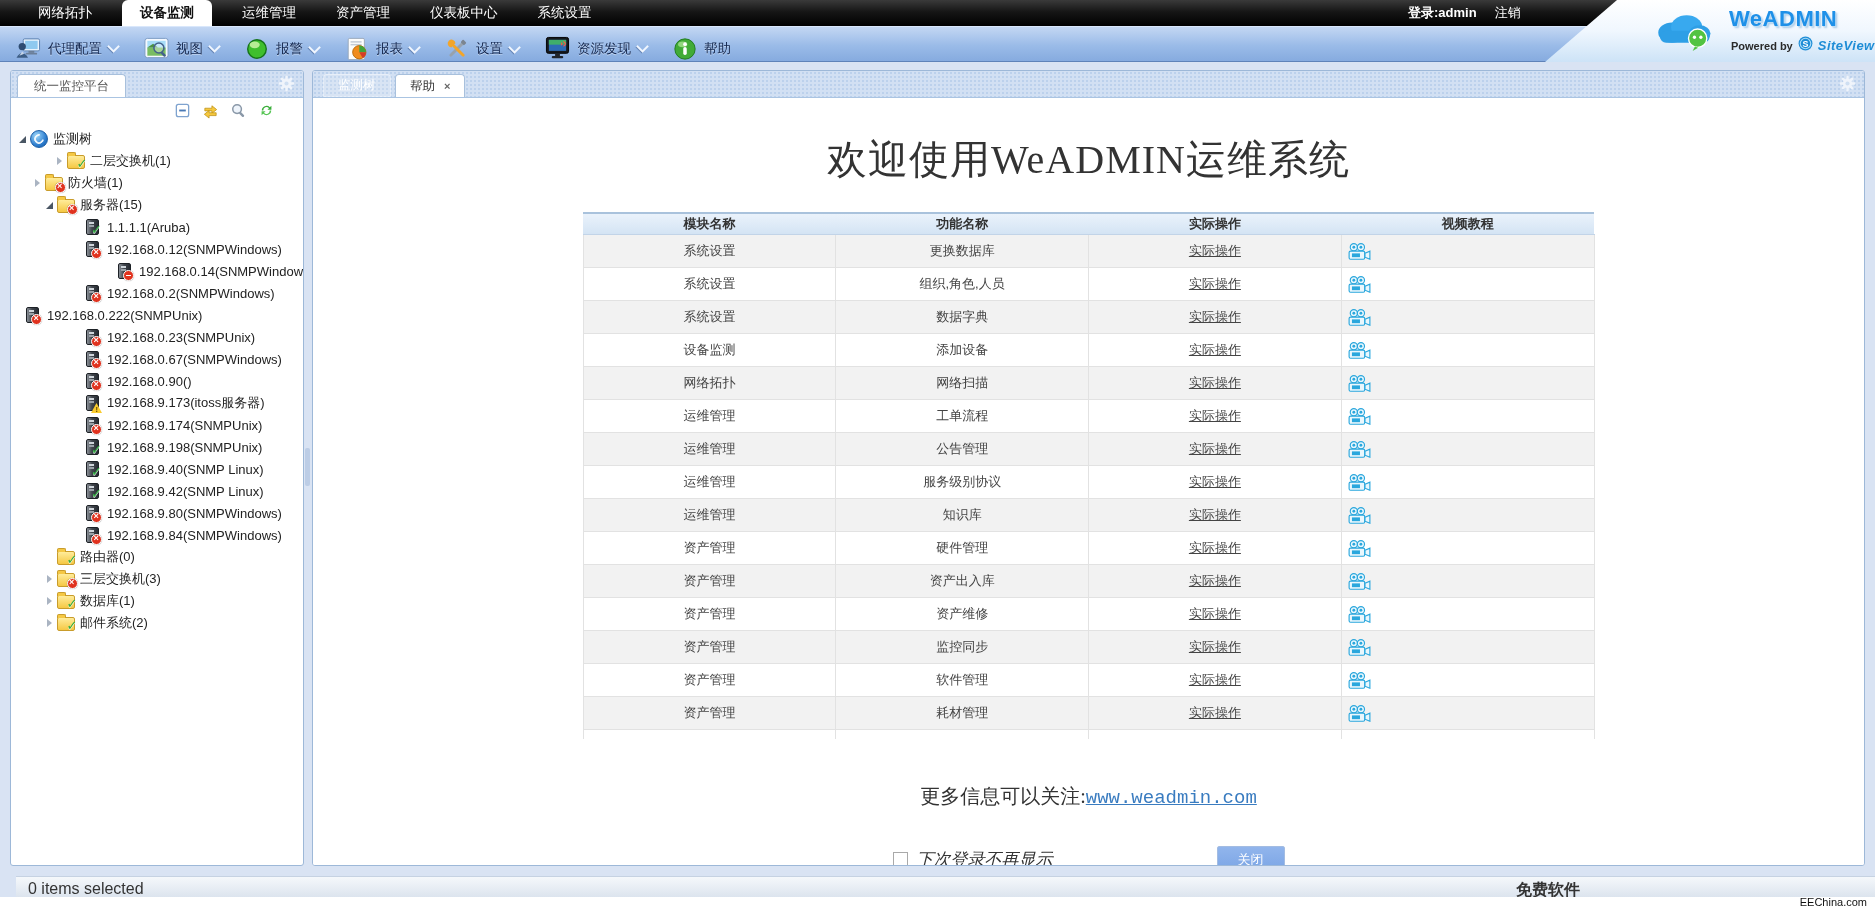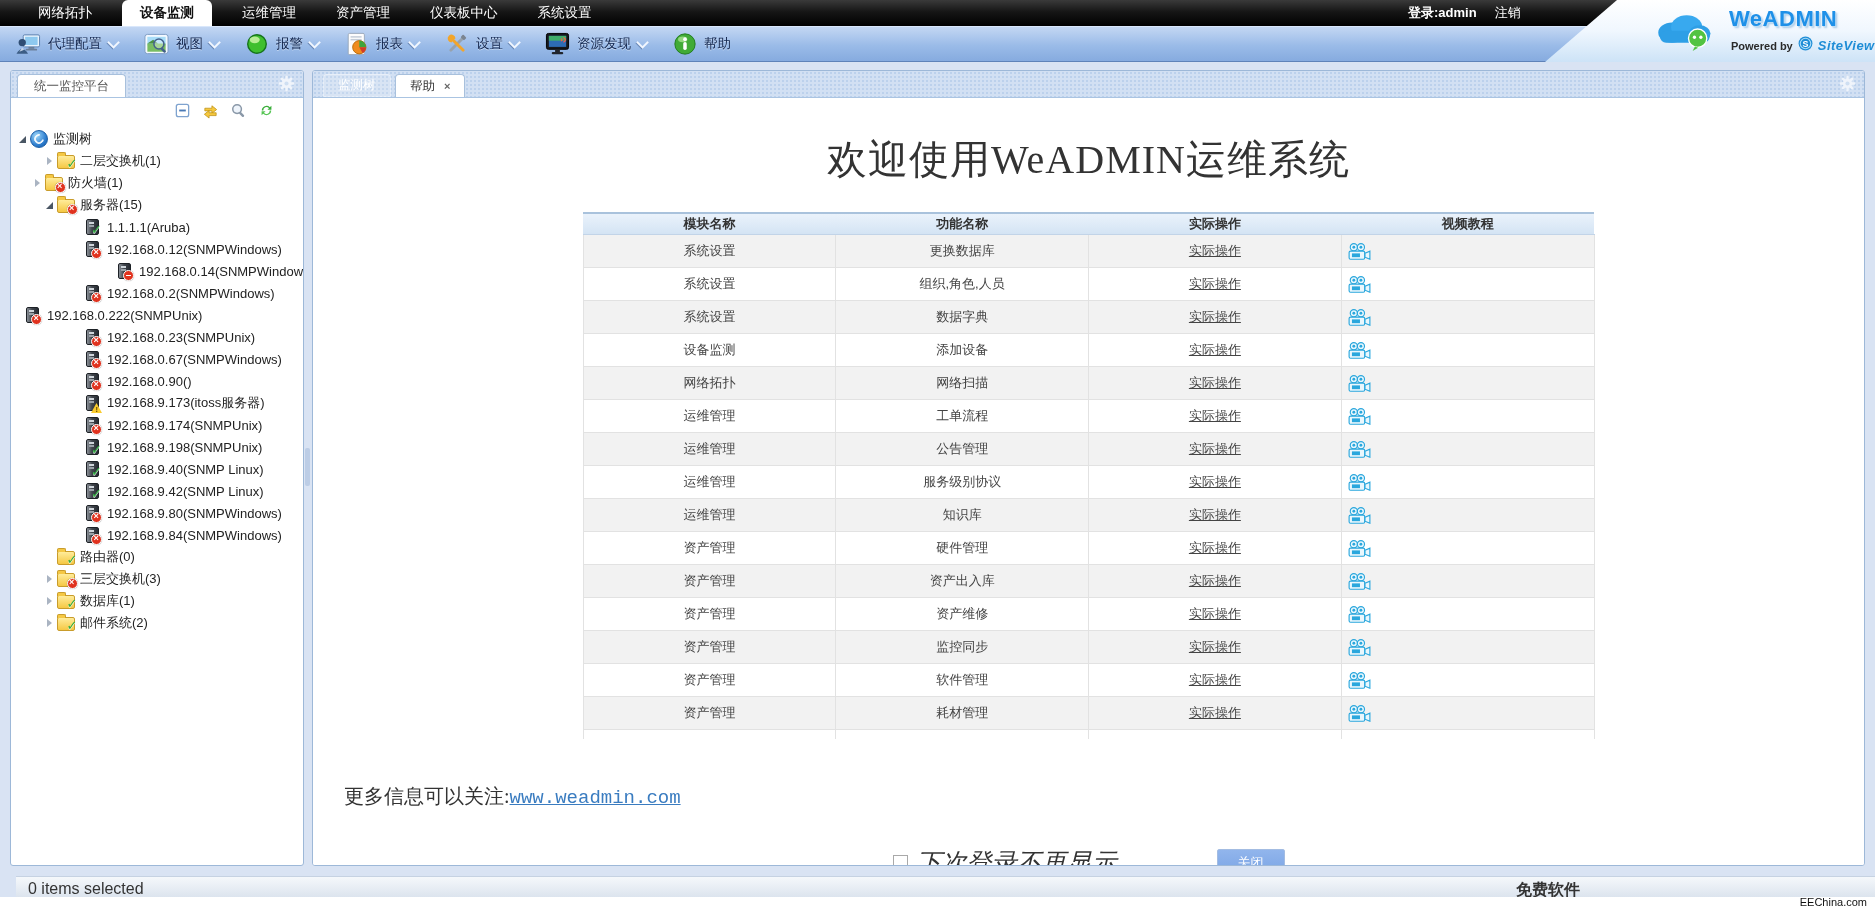--- a/index.html
+++ b/index.html
@@ -12,21 +12,21 @@
   .menu-items{display:flex;align-items:stretch;padding-left:18px;}
   .menu-item{color:#fff;font-size:13.5px;display:flex;align-items:center;margin:0 20px;cursor:pointer;white-space:nowrap;}
   .menu-item.active{background:#fff;color:#111;font-weight:bold;border-radius:6px 6px 0 0;padding:0 18px;margin:0 10px;}
   .login-area{position:absolute;left:1408px;top:0;height:26px;display:flex;align-items:center;gap:18px;color:#fff;font-size:13px;}
   .login-label{font-weight:bold;}
   .logout-link{cursor:pointer;}
 
   
   .toolbar{position:absolute;top:26px;left:0;right:0;height:36px;
     background:linear-gradient(#c3d7f3,#9abbe8 55%,#86abdf);border-bottom:1px solid #5f83b9;border-top:1px solid #d9e7fb;
-    display:flex;align-items:center;gap:26px;padding-left:16px;box-sizing:border-box;z-index:4;}
+    display:flex;align-items:flex-end;gap:26px;padding-left:16px;box-sizing:border-box;z-index:4;}
   .tb-item{display:flex;align-items:center;gap:7px;cursor:pointer;}
   .tb-icon{display:flex;align-items:center;}
   .tb-label{font-size:13.5px;color:#12254d;text-shadow:0 1px 0 rgba(255,255,255,.45);white-space:nowrap;}
   .tb-caret{width:7px;height:7px;border-right:2px solid #f2f7ff;border-bottom:2px solid #f2f7ff;
     transform:rotate(45deg);margin-top:-4px;filter:drop-shadow(0 1px 0 rgba(30,60,110,.4));}
 
   
   .logo-panel{position:absolute;top:0;right:0;width:330px;height:62px;z-index:30;
     background:linear-gradient(180deg,#ffffff 0%,#f0f7fe 50%,#cde3f7 100%);
     clip-path:polygon(72px 0,100% 0,100% 100%,0 100%);}
@@ -102,28 +102,28 @@
   table.help-table{width:1012px;margin:28px auto 0;border-collapse:collapse;font-size:13px;color:#444;table-layout:fixed;}
   table.help-table th{height:18px;background:linear-gradient(#eaf2fb,#d4e4f4);border-top:2px solid #a9c2dc;
     border-bottom:1px solid #c2d4e8;font-weight:bold;font-size:13px;color:#333;}
   table.help-table td{height:30px;border:1px solid #e2e2e2;text-align:center;}
   table.help-table tr:nth-child(odd) td{background:#f2f2f2;}
   table.help-table tr.partial td{height:7px;border-bottom:none;background:#fff;}
   td.c4{text-align:left !important;padding-left:6px;}
   .op-link{color:#444;text-decoration:underline;cursor:pointer;}
   .video-icon{display:inline-flex;cursor:pointer;vertical-align:middle;}
 
-  .more-info{margin-top:44px;font-family:"Liberation Serif","DejaVu Serif",serif;
-    font-size:20px;color:#333;margin-left:31px;}
+  .more-info{margin-top:44px;text-align:center;font-family:"Liberation Serif","DejaVu Serif",serif;
+    font-size:20px;color:#333;}
   .weadmin-link{font-family:"Liberation Mono","DejaVu Sans Mono",monospace;font-size:19px;
     color:#3a7cc0;text-decoration:underline;cursor:pointer;}
   .bottom-row{margin:36px auto 0;width:392px;display:flex;align-items:center;}
   .checkbox{width:13px;height:13px;background:#fff;border:1px solid #a9a9a9;display:inline-block;cursor:pointer;flex:none;}
   .dont-show{margin-left:9px;font-family:"Liberation Serif","DejaVu Serif",serif;font-style:italic;
-    font-size:25px;color:#333;white-space:nowrap;text-align:center;}
+    font-size:17px;color:#333;white-space:nowrap;text-align:center;}
   .close-btn{margin-left:auto;width:68px;height:27px;background:linear-gradient(#91b5ec,#7aa4e5);
     border:1px solid #a3bce2;border-radius:2px;color:#fff;font-size:13px;cursor:pointer;
     font-family:"Liberation Sans",sans-serif;}
 
   
   .statusbar{position:absolute;left:16px;right:0;bottom:12px;height:20px;
     background:linear-gradient(#f5f8fb,#dce4ee);border-top:1px solid #c6d2e2;font-size:16px;color:#333;}
   .status-selection{position:absolute;left:12px;top:3px;}
   .free-label{position:absolute;left:1500px;top:3px;font-weight:bold;}
   .footer{position:absolute;left:0;right:0;bottom:0;height:12px;background:#fff;}
@@ -319,21 +319,21 @@
         </span>
       </div>
       <div class="tree" id="tree">
           <div class="tree-row" style="padding-left: 6px;">
             <span class="expander expanded"></span>
             <span class="tree-ico">
               <span class="ti root"></span>
             </span>
             <span class="tree-label">监测树</span>
           </div>
-          <div class="tree-row" style="padding-left: 33px;">
+          <div class="tree-row" style="padding-left: 43px;">
             <span class="expander collapsed"></span>
             <span class="tree-ico">
               <span class="ti folder">
                 <span class="badge check"></span>
               </span>
             </span>
             <span class="tree-label">二层交换机(1)</span>
           </div>
           <div class="tree-row" style="padding-left: 21px;">
             <span class="expander collapsed"></span>

